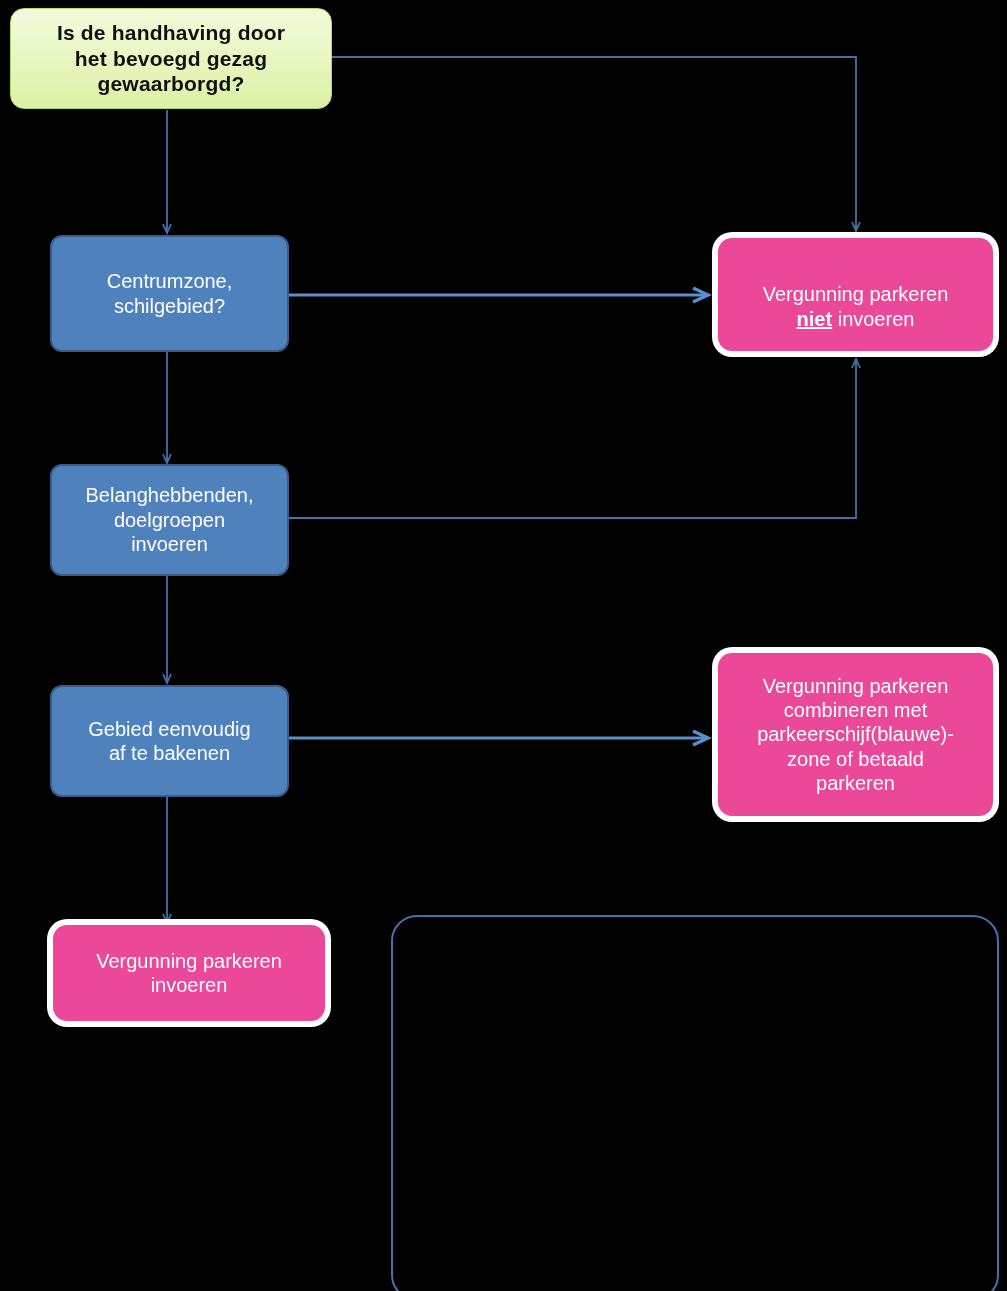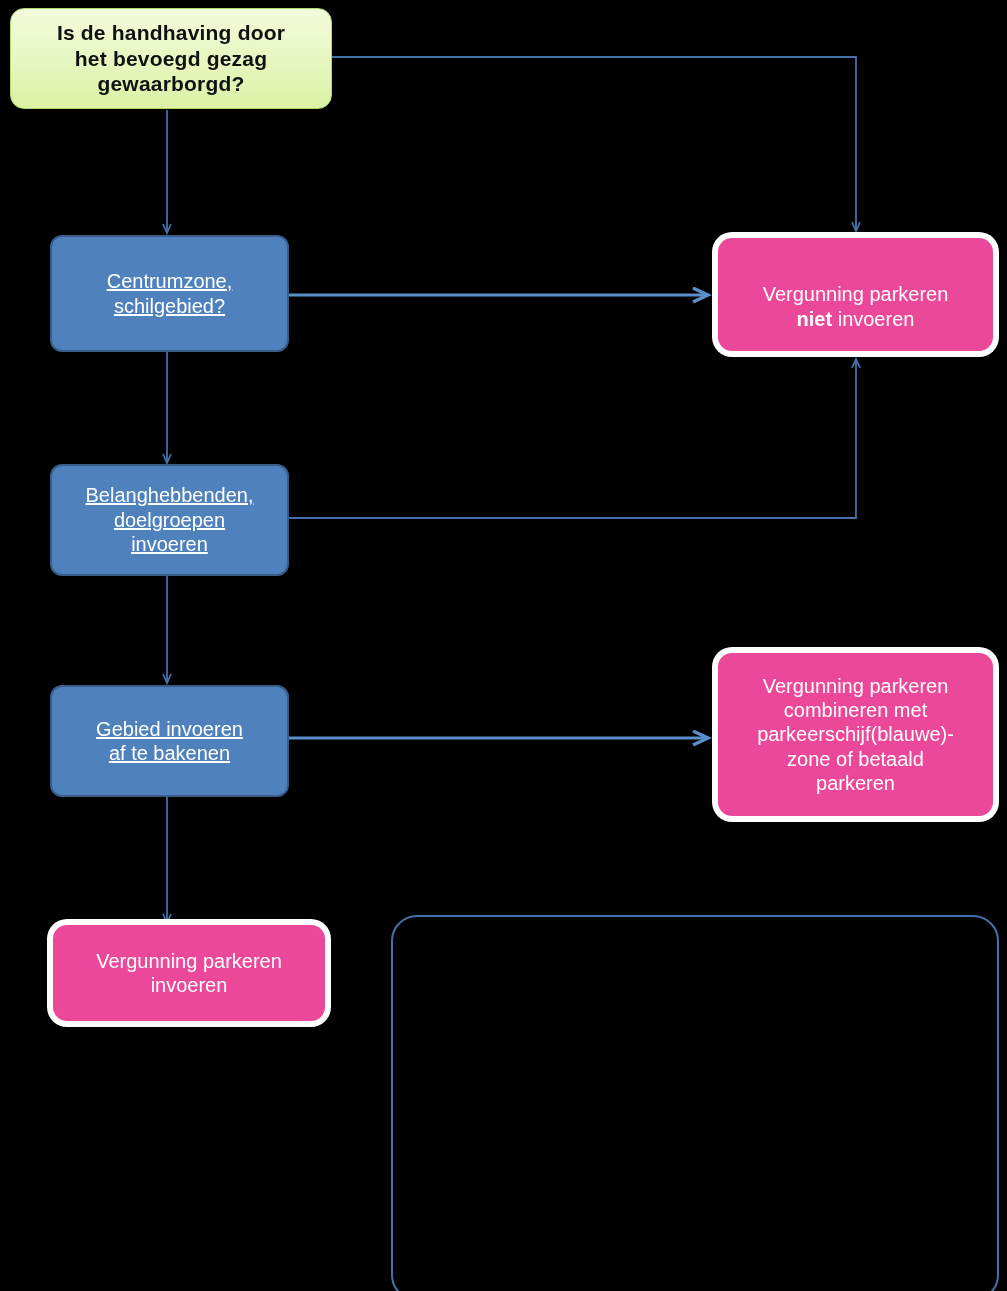--- a/index.html
+++ b/index.html
@@ -44,21 +44,20 @@
     box-shadow: 0 1px 2px rgba(0,0,0,0.15);
   }
 
   
   .node-blue {
     background: #4f81bd;
     border: 2px solid #385d8a;
     border-radius: 12px;
     color: #ffffff;
     font-size: 20px;
-    text-decoration: underline;
   }
 
   
   .node-orange {
     background: #ec4899;
     border-radius: 14px;
     color: #ffffff;
     font-size: 20px;
     box-shadow: 0 0 0 6px #ffffff;
   }
@@ -70,20 +69,21 @@
     border-radius: 26px;
   }
 
   .node .label {
     padding: 0 10px;
     white-space: pre-line;
   }
 
   .node-orange .label b {
     font-weight: bold;
+    text-decoration: underline;
   }
 
   
   #edges {
     position: absolute;
     left: 0; top: 0;
     width: 1007px;
     height: 1291px;
     pointer-events: none;
   }
@@ -131,21 +131,21 @@
 schilgebied?</span>
   </div>
 
   <div class="node node-blue" style="left:50px; top:464px; width:239px; height:112px;">
     <span class="label">Belanghebbenden,
 doelgroepen
 invoeren</span>
   </div>
 
   <div class="node node-blue" style="left:50px; top:685px; width:239px; height:112px;">
-    <span class="label">Gebied invoeren
+    <span class="label">Gebied eenvoudig
 af te bakenen</span>
   </div>
 
   <div class="node node-orange" style="left:718px; top:238px; width:275px; height:113px;">
     <span class="label">
       <span>Vergunning parkeren
 </span><b>niet</b><span> invoeren</span>
     </span>
   </div>
 

